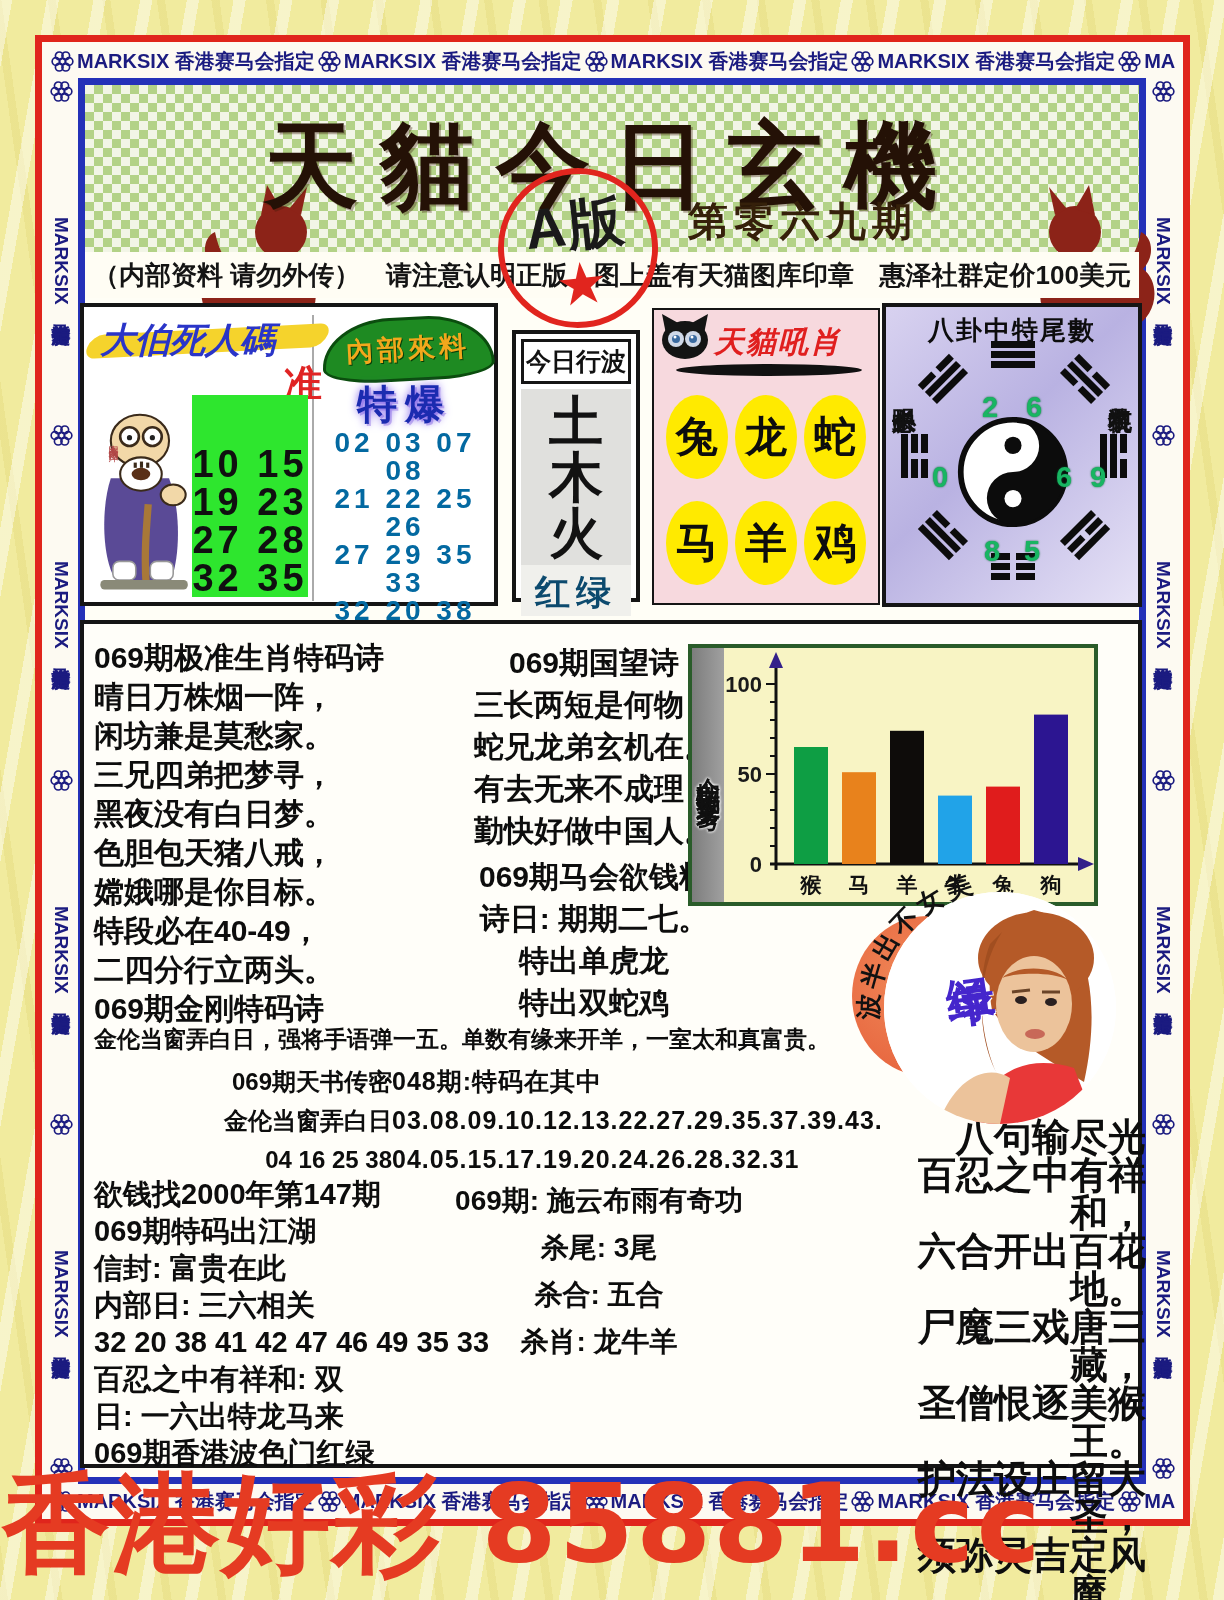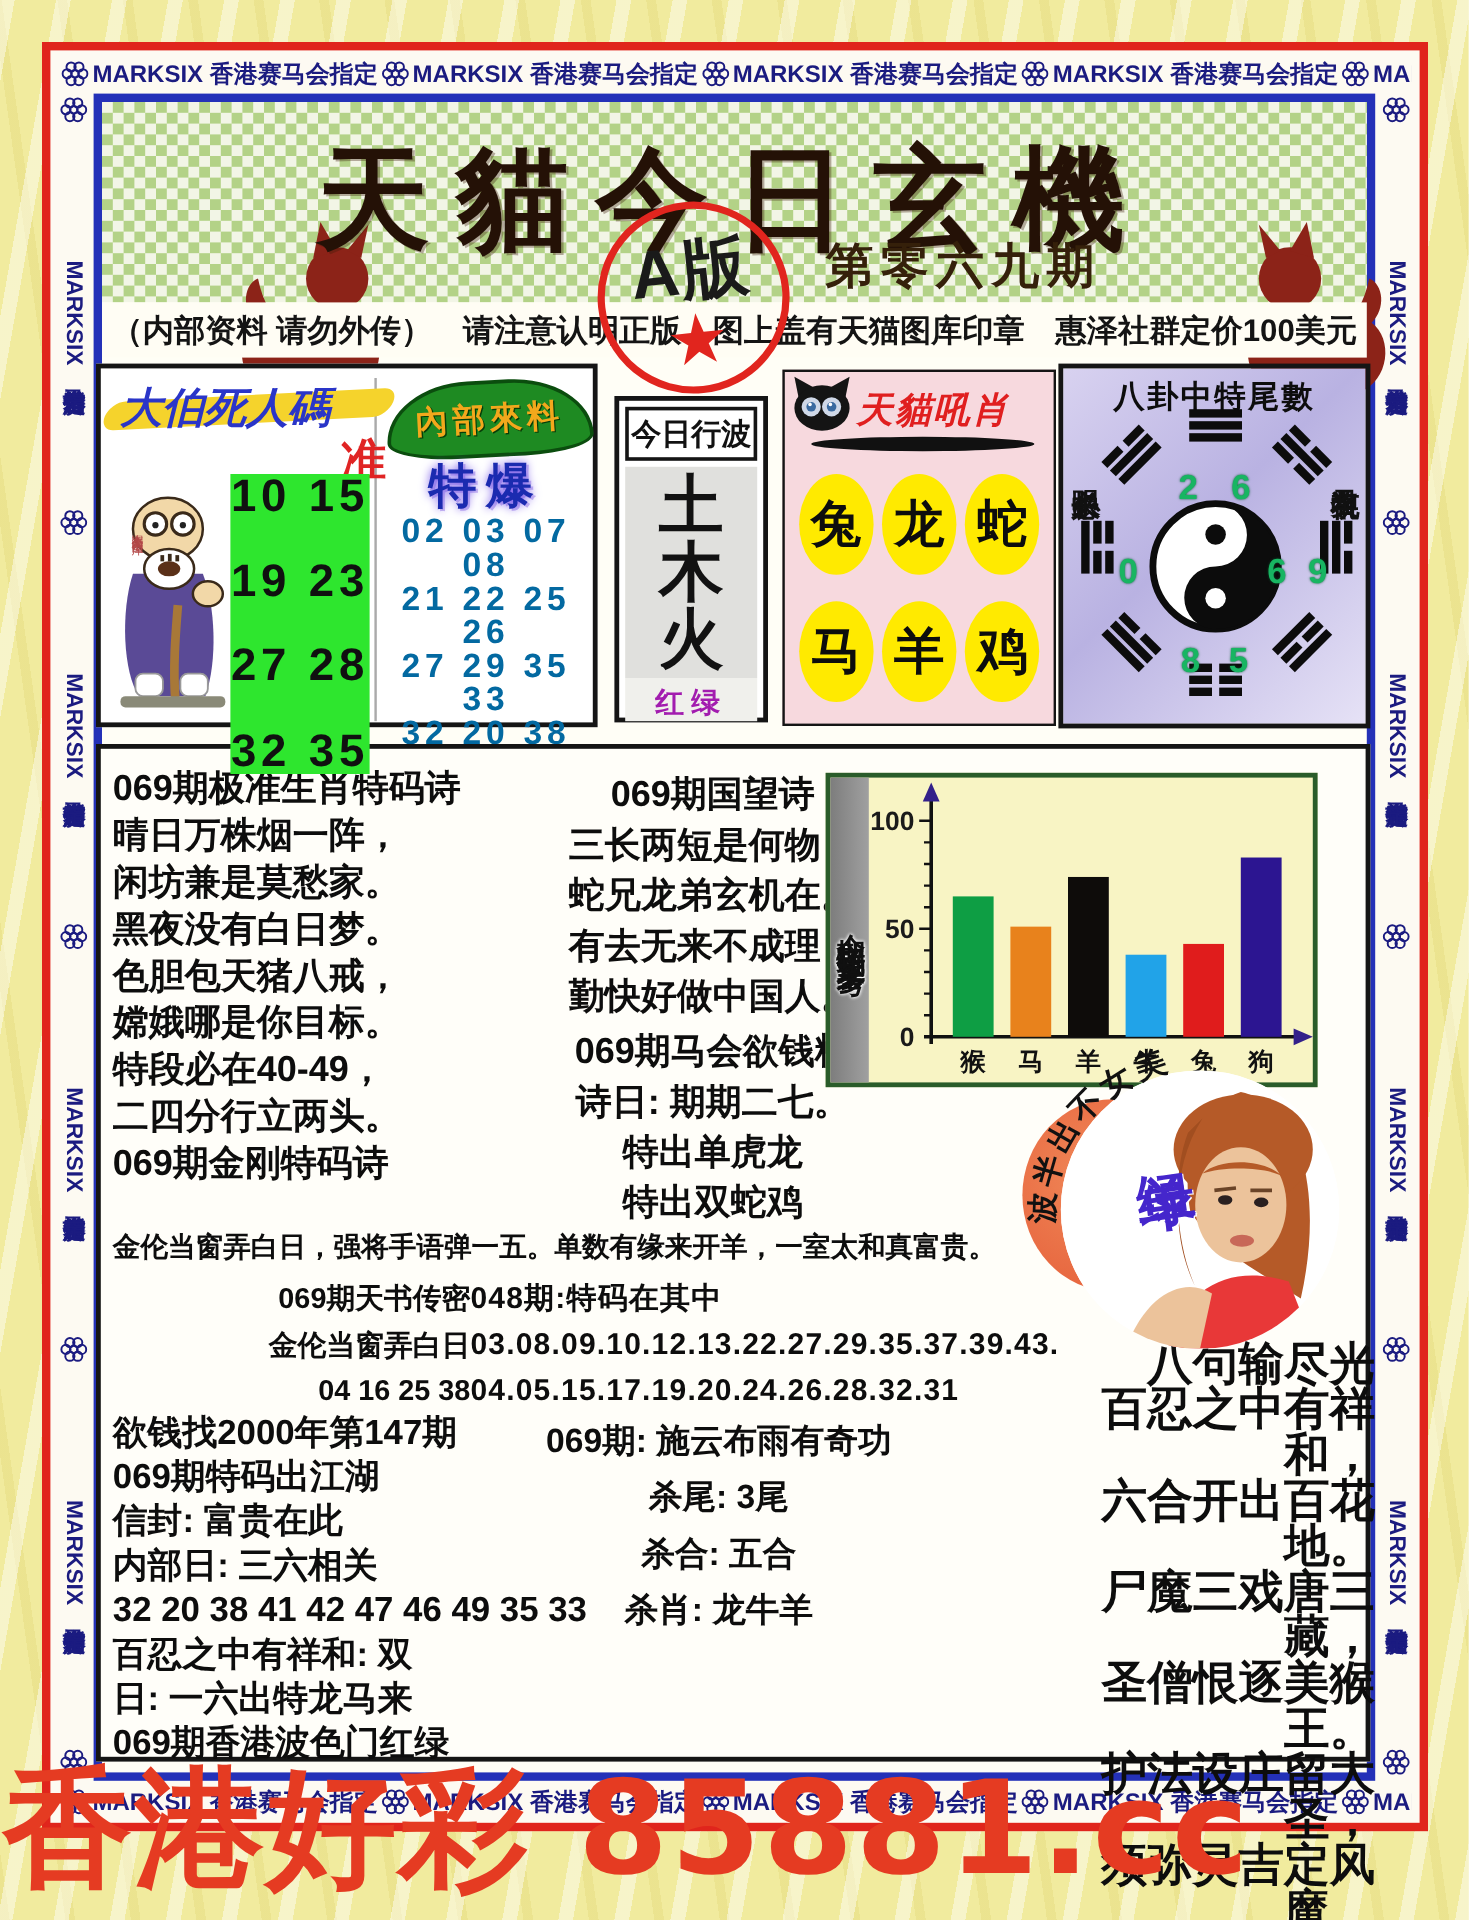--- a/index.html
+++ b/index.html
@@ -37,36 +37,36 @@
   .subheader{position:absolute;left:85px;top:252px;width:1054px;height:46px;display:flex;align-items:center;
     justify-content:space-between;padding:0 8px;box-sizing:border-box;font-size:26px;font-weight:600;color:#141414;background:#fffdf4;}
   
   .panel{position:absolute;background:#fff;border:4px solid #151515;box-sizing:border-box;}
   .p1{left:80px;top:303px;width:418px;height:303px;}
   .dabo-title{position:absolute;left:16px;top:10px;font-size:35px;font-weight:900;font-style:italic;color:#2a35c8;z-index:2;white-space:nowrap;}
   .dabo-swash{position:absolute;left:6px;top:22px;width:235px;height:24px;background:#f5d32c;transform:skewX(-25deg) rotate(-3deg);border-radius:12px;z-index:1;}
   .dabo-zhun{position:absolute;left:200px;top:52px;font-size:38px;font-weight:900;color:#e02424;z-index:2;}
   .oldman{position:absolute;left:6px;top:92px;width:104px;height:200px;}
   .dabo-mark{position:absolute;left:22px;top:130px;writing-mode:vertical-rl;text-orientation:upright;font-size:10px;color:#b34848;z-index:3;letter-spacing:1px;}
-  .green-box{position:absolute;left:108px;top:88px;width:116px;height:250px;background:#2ee62e;display:flex;flex-direction:column;
-    justify-content:space-between;align-items:center;z-index:2;}
+  .green-box{position:absolute;left:108px;top:88px;width:116px;height:202px;background:#2ee62e;display:flex;flex-direction:column;
+    justify-content:flex-end;align-items:center;z-index:2;}
   .green-box div{font-size:38px;font-weight:900;color:#101010;letter-spacing:4px;line-height:1;}
   .p1-divider{position:absolute;left:228px;top:8px;height:286px;border-left:2px solid #aaa;}
   .arc-banner{position:absolute;left:238px;top:10px;width:166px;height:58px;background:#1e8a22;border:3px solid #0b4d0e;
     border-radius:50% 50% 42% 42%/95% 95% 30% 30%;transform:rotate(-3deg);display:flex;align-items:center;justify-content:center;}
   .arc-banner span{font-size:27px;font-weight:900;color:#f2a81c;letter-spacing:4px;text-shadow:1px 1px 0 #063d08;}
   .tebao-name{position:absolute;left:238px;top:70px;width:166px;text-align:center;font-size:40px;font-weight:900;color:#1b2bb0;
     letter-spacing:8px;text-shadow:0 0 8px #7a5ae8,2px 2px 0 #c9baf2;}
   .tebao-rows{position:absolute;left:232px;top:122px;width:178px;text-align:center;}
   .tebao-rows div{font-size:28px;font-weight:900;color:#0369a1;letter-spacing:4px;line-height:28px;}
   .p2{left:512px;top:330px;width:128px;height:272px;}
   .xingbo-head{margin:5px;border:3px solid #151515;text-align:center;font-size:25px;font-weight:800;padding:3px 0;background:#fff;}
   .xingbo-body{margin:0 5px;background:#e0e0dd;text-align:center;padding:4px 0;}
   .xingbo-body div{font-size:54px;font-weight:900;color:#121212;line-height:56px;}
-  .xingbo-foot{text-align:center;font-size:24px;font-weight:900;color:#a21caf;letter-spacing:6px;padding-top:4px;background:#f0f0ec;margin:0 5px;}
+  .xingbo-foot{text-align:center;font-size:35px;font-weight:900;color:#0c4a6e;letter-spacing:6px;padding-top:4px;background:#f0f0ec;margin:0 5px;}
   .p3{left:652px;top:308px;width:228px;height:297px;background:#f7d9de;border-width:2px;}
   .houxiao-title{position:absolute;left:60px;top:12px;font-size:30px;font-weight:900;font-style:italic;color:#e01f1f;letter-spacing:2px;}
   .houxiao-cat{position:absolute;left:6px;top:2px;width:50px;height:48px;}
   .houxiao-shadow{position:absolute;left:22px;top:54px;width:186px;height:12px;background:#111;border-radius:50%;}
   .zodiac-grid{position:absolute;left:8px;top:74px;width:208px;height:212px;display:grid;grid-template-columns:repeat(3,1fr);
     grid-template-rows:repeat(2,1fr);justify-items:center;align-items:center;}
   .oval{width:62px;height:84px;background:#ffea00;border-radius:50%;display:flex;align-items:center;justify-content:center;
     font-size:42px;font-weight:900;color:#0d0d0d;}
   .p4{left:882px;top:303px;width:260px;height:304px;background:linear-gradient(135deg,#d8d2f0,#b9b2e2 45%,#e6e2f6);}
   .bagua-title{position:absolute;left:0;top:6px;width:100%;text-align:center;font-size:26px;font-weight:900;color:#0d0d0d;letter-spacing:2px;}
@@ -592,20 +592,21 @@
           <div class="tg-solid"></div>
         </div>
       </div>
     </div>
 
   <div class="main-box">
     <div class="blk left-poem">
         <div>069期极准生肖特码诗</div>
         <div>晴日万株烟一阵，</div>
         <div>闲坊兼是莫愁家。</div>
+        <div>三兄四弟把梦寻，</div>
         <div>黑夜没有白日梦。</div>
         <div>色胆包天猪八戒，</div>
         <div>嫦娥哪是你目标。</div>
         <div>特段必在40-49，</div>
         <div>二四分行立两头。</div>
         <div>069期金刚特码诗</div>
       </div>
 
     <div class="blk guowang">
       <div>069期国望诗</div>

